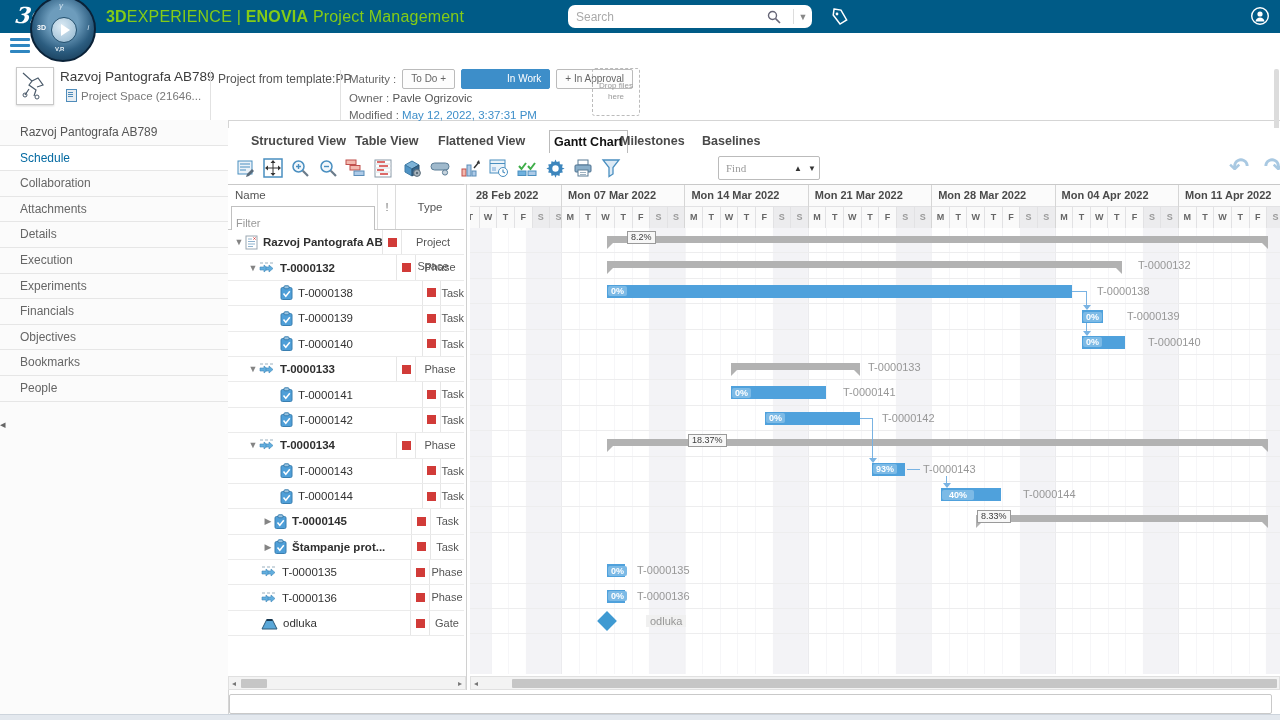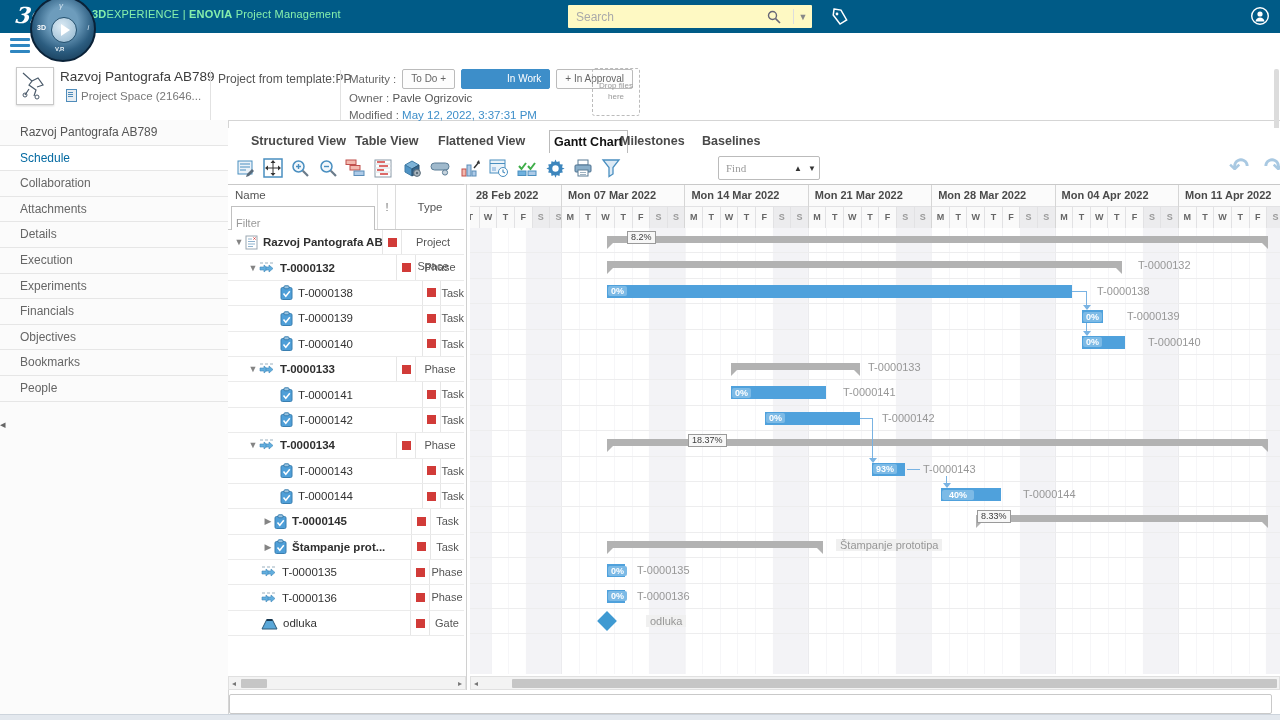--- a/index.html
+++ b/index.html
@@ -13,24 +13,24 @@
            background:radial-gradient(circle at 50% 38%,#6d9cbc 0 30%,#2c5d80 60%,#0c2b44 100%);
            border:2px solid #0a2238;z-index:30;}
   .compass .play{position:absolute;left:19px;top:19px;width:24px;height:24px;border-radius:50%;
            background:radial-gradient(circle at 40% 35%,#dcebf5,#8fb4cd);border:1px solid #24506e;}
   .compass .tri{position:absolute;left:9px;top:6px;width:0;height:0;border-left:9px solid #fff;
            border-top:6px solid transparent;border-bottom:6px solid transparent;}
   .compass .t3d{position:absolute;left:5px;top:26px;color:#fff;font-size:7px;font-weight:bold;}
   .compass .tvr{position:absolute;left:23px;top:48px;color:#e8f1f7;font-size:6px;font-weight:bold;}
   .compass .tup{position:absolute;left:27px;top:3px;color:#d5e6f2;font-size:8px;font-style:italic;}
   .compass .trt{position:absolute;right:5px;top:26px;color:#d5e6f2;font-size:7px;font-style:italic;}
-  .brand{position:absolute;left:92px;top:8px;color:#86efac;font-size:11px;letter-spacing:.2px;}
+  .brand{position:absolute;left:106px;top:8px;color:#84cc16;font-size:16px;letter-spacing:.2px;}
   .brand b{font-weight:bold;}
-  .searchbox{position:absolute;left:568px;top:5px;width:244px;height:23px;background:#fef9c3;
-             border-radius:1px;display:flex;align-items:center;}
+  .searchbox{position:absolute;left:568px;top:5px;width:244px;height:23px;background:#ffffff;
+             border-radius:7px;display:flex;align-items:center;}
   .searchbox input{border:none;outline:none;flex:1;font-size:12px;padding:0 8px;color:#444;
              font-family:inherit;background:transparent;}
   .searchbox input::placeholder{color:#aaa;}
   .sb-div{width:1px;height:15px;background:#ddd;}
   .sb-ico{width:26px;text-align:center;color:#667;}
   .chev{font-size:9px;color:#888;width:18px;text-align:center;}
   .tagico{position:absolute;left:830px;top:7px;}
   .userico{position:absolute;left:1250px;top:6px;}
   .hamb{position:absolute;left:10px;top:38px;width:20px;z-index:5;}
   .hamb i{display:block;height:3px;background:#2f86c0;margin-bottom:3px;border-radius:1px;}
@@ -768,24 +768,20 @@
     <div class="grow" style="top:254px">
       <div class="taskbar" style="left:471px;width:60px">
           <span class="badge" style="padding:0 7px">40%</span>
         </div>
       <div class="blab" style="left:553px">T-0000144</div>
     </div>
     <div class="grow" style="top:279.4px">
       <div class="sumbar" style="left:506px;width:292px"></div>
       <div class="pct" style="left:507px">8.33%</div>
     </div>
-    <div class="grow" style="top:304.8px">
-      <div class="sumbar" style="left:137px;width:216px"></div>
-      <div class="blab lbg" style="left:366px">Štampanje prototipa</div>
-    </div>
     <div class="grow" style="top:330.2px">
       <div class="taskbar" style="left:137px;width:18px">
           <span class="badge">0%</span>
         </div>
       <div class="blab" style="left:167px">T-0000135</div>
     </div>
     <div class="grow" style="top:355.6px">
       <div class="taskbar" style="left:137px;width:18px">
           <span class="badge">0%</span>
         </div>

